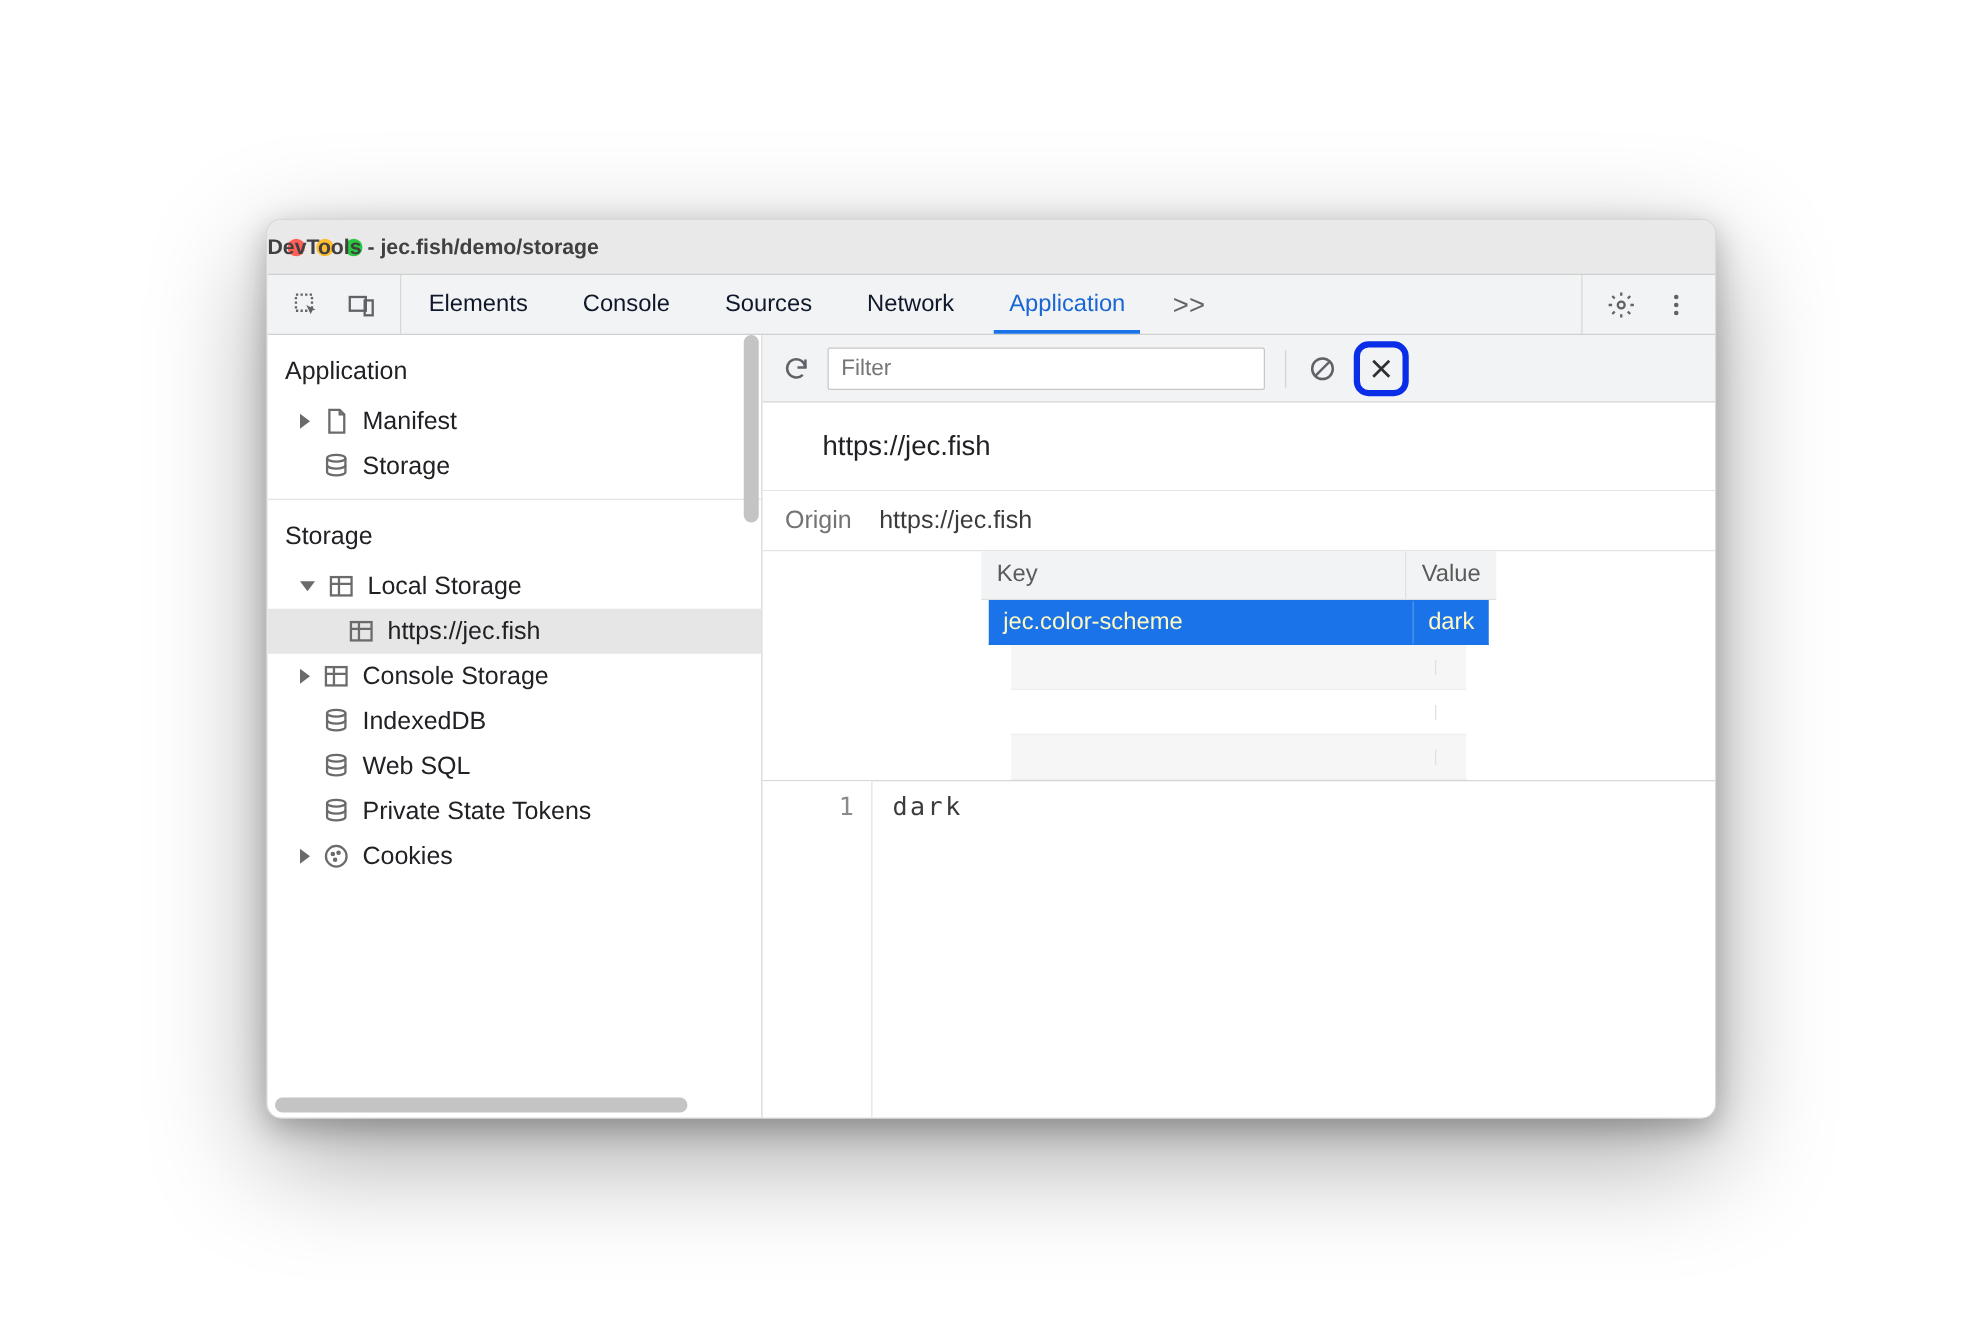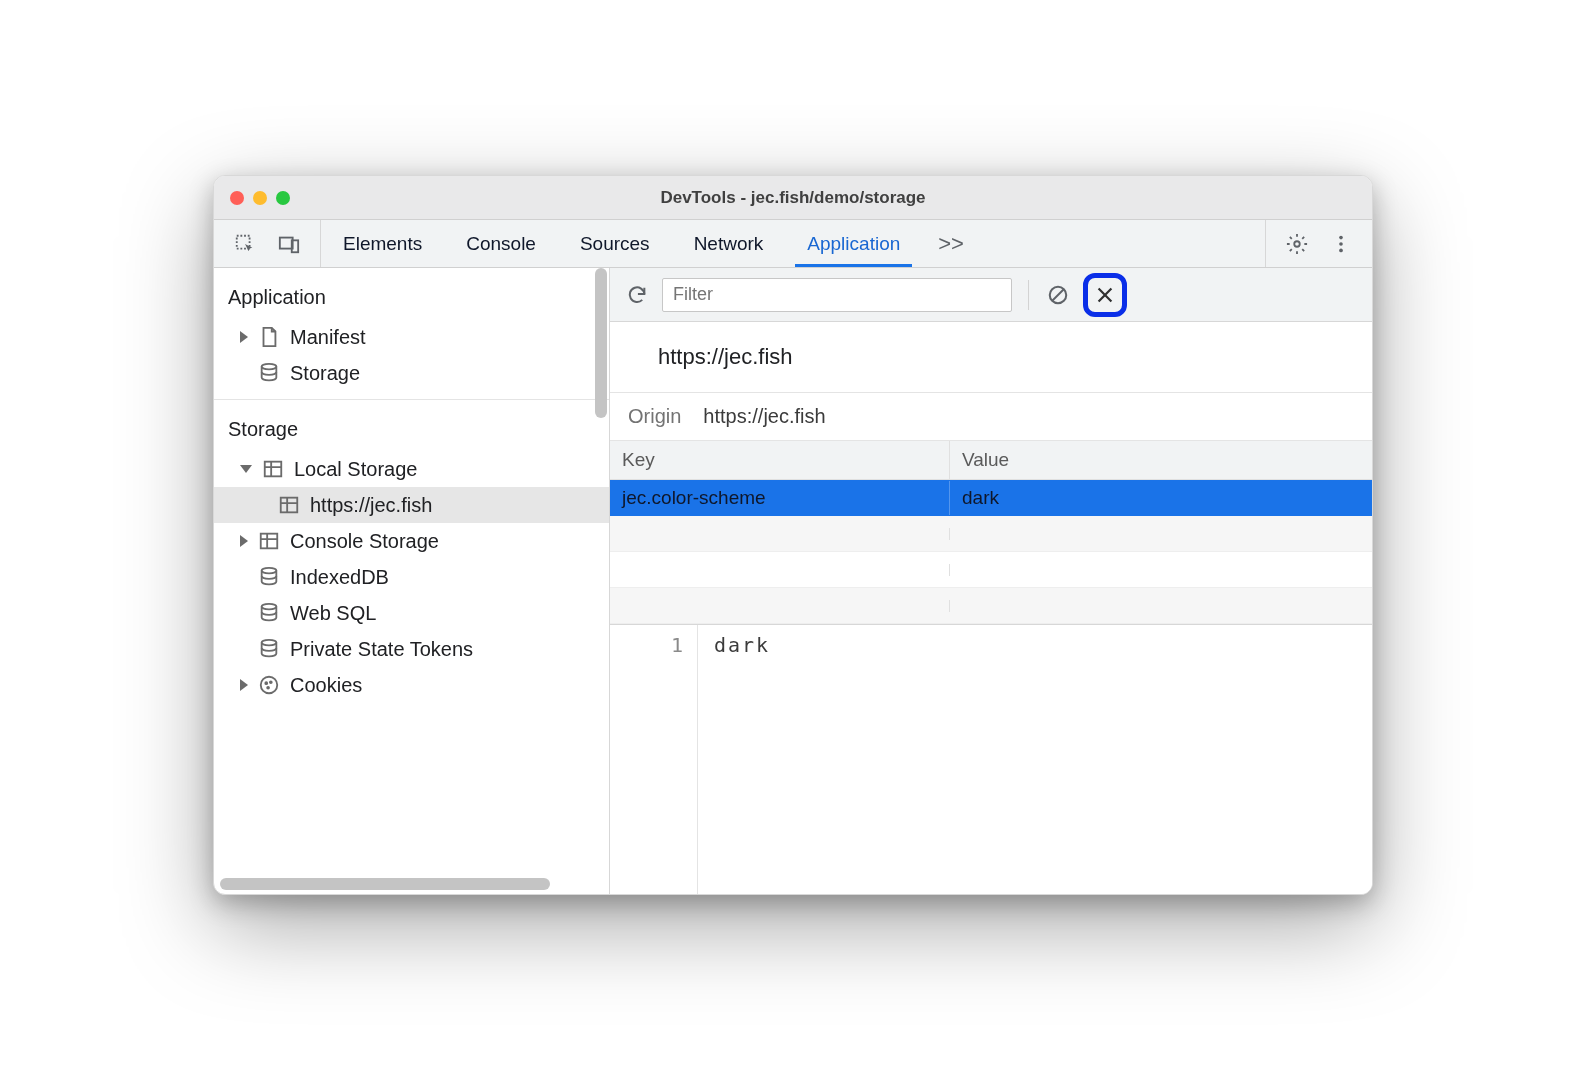--- a/index.html
+++ b/index.html
@@ -36,21 +36,21 @@
     display: flex;
     gap: 9px;
     margin-left: 16px;
   }
   .tl { width: 14px; height: 14px; border-radius: 50%; }
   .tl-red { background: #ff5f57; }
   .tl-yellow { background: #febc2e; }
   .tl-green { background: #28c840; }
   .titlebar-title {
     position: absolute;
-    left: 0; right: 0; text-align: center;
+    left: 0; right: 0; 
     font-size: 17px; font-weight: 600; color: #404040;
   }
   
   .tabstrip {
     height: 48px;
     background: #f1f3f4;
     border-bottom: 1px solid #d0d0d0;
     display: flex;
     align-items: stretch;
   }
@@ -152,27 +152,27 @@
     border-bottom: 1px solid #e4e4e4;
   }
   .origin-row {
     display: flex; align-items: flex-end; gap: 22px;
     padding: 12px 0 12px 18px; font-size: 20px;
     border-bottom: 1px solid #e4e4e4; background:#fff;
   }
   .origin-label { color: #737373; }
   .origin-value { color: #3b3b3b; font-weight: 500; }
 
-  .table { display: flex; flex-direction: column; }
+  .table { display: flex; flex-direction: column; align-items: center; }
   .th-row { display: flex; background: #f1f3f4; border-bottom: 1px solid #e0e0e0; }
   .th { padding: 8px 12px; font-size: 19px; color: #5a5a5a; }
   .col-key { flex: 0 0 340px; border-right: 1px solid #e0e0e0; }
   .col-val { flex: 1; }
   .td-row { display: flex; height: 36px; align-items: center; border-bottom: 1px solid #eee; }
-  .td-row.sel { background: #1a73e8; color: #0f172a; border-bottom-color:#1a73e8;}
+  .td-row.sel { background: #1a73e8; color: #fef9c3; border-bottom-color:#1a73e8;}
   .td-row.alt { background: #f6f6f6; }
   .td-row.sel .td { border-right-color: rgba(255,255,255,0.25); }
   .td { padding: 6px 12px; font-size: 19px; }
   .sep-vert { border-right: 1px solid #e0e0e0; }
 
   .value-viewer {
     flex: 1; border-top: 1px solid #d7d7d7; display: flex; overflow:auto;
     font-family: ui-monospace, SFMono-Regular, Menlo, monospace;
     font-size: 20px; background: #fff;
   }

